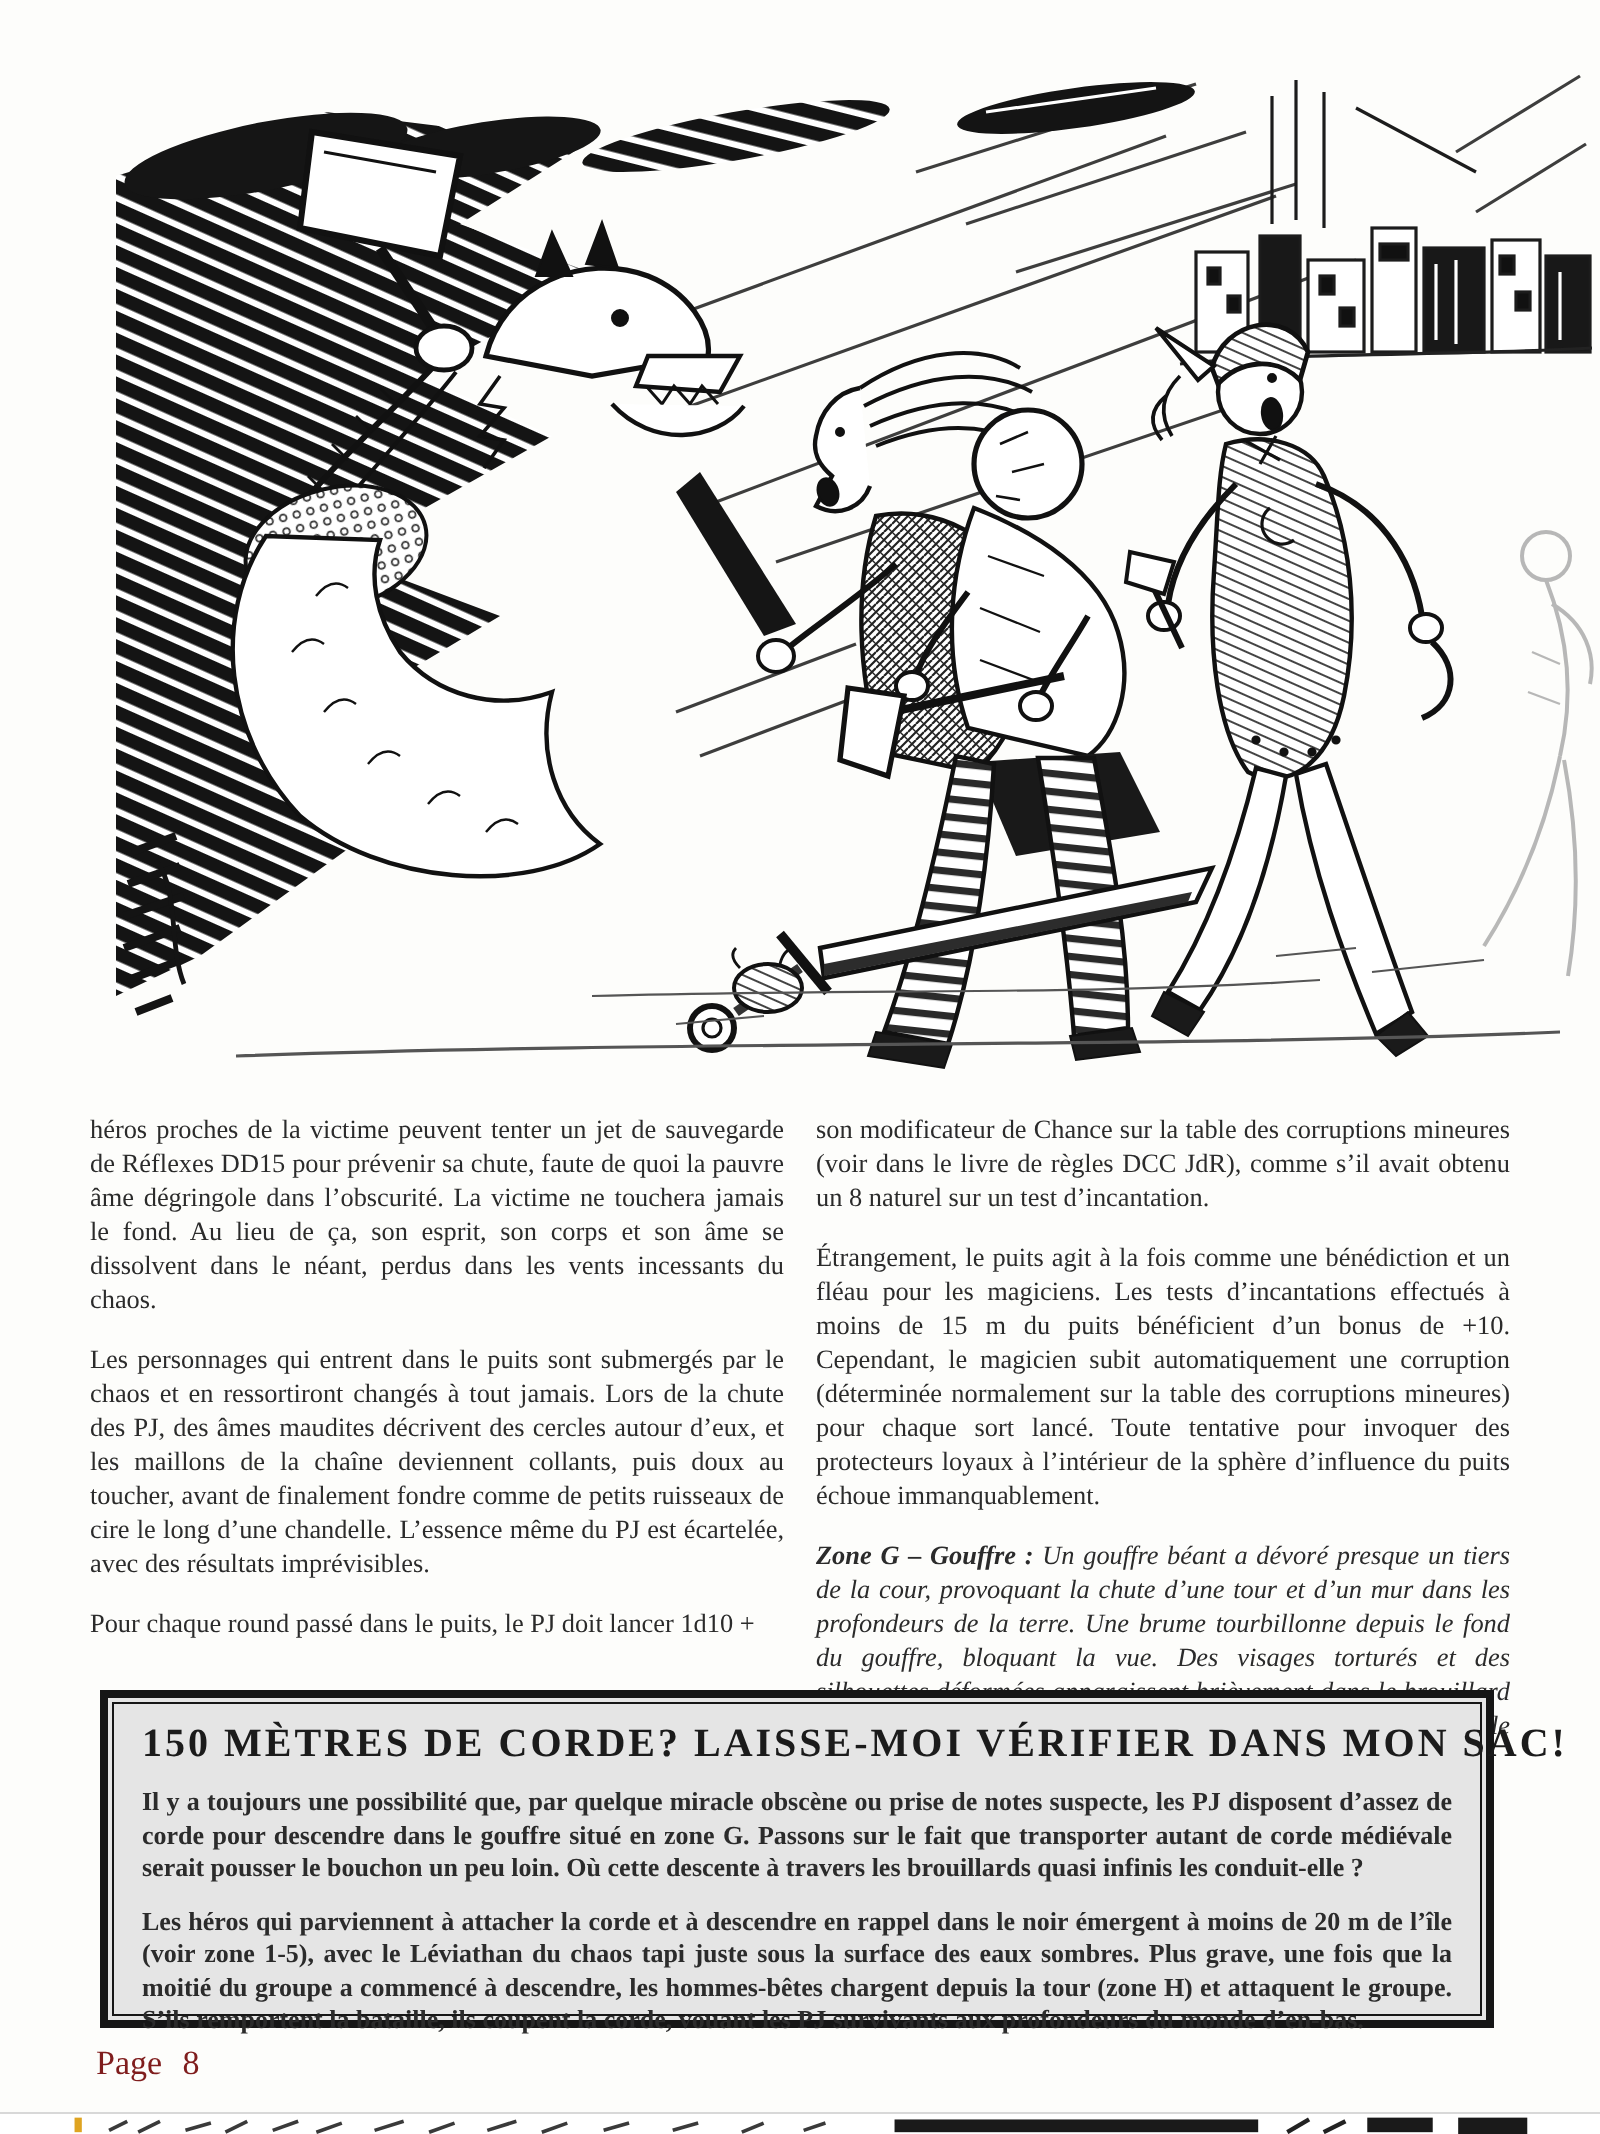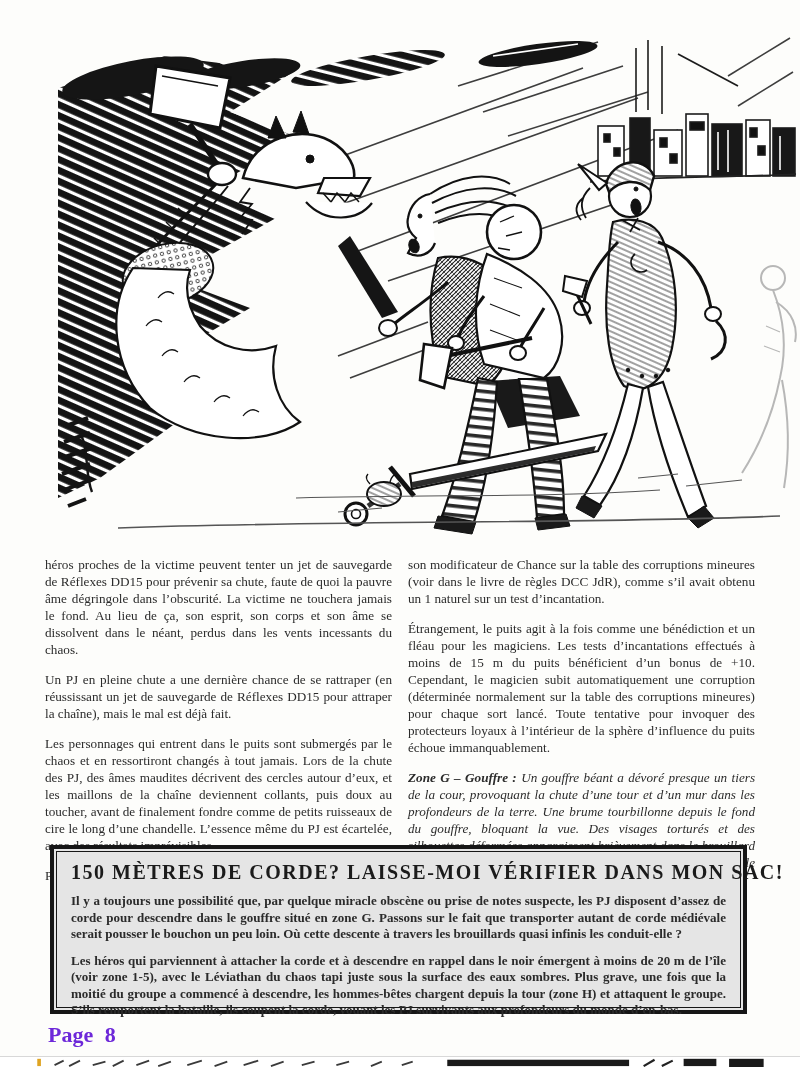--- a/index.html
+++ b/index.html
@@ -34,21 +34,21 @@
     margin:0 0 9px 0;text-align:center;
     font-size:20px;font-weight:700;letter-spacing:1.5px;
     color:#1b1b1b;white-space:nowrap;
   }
   .rope-box p{
     margin:0 0 10px 0;font-size:13px;line-height:16.5px;text-align:justify;font-weight:bold;
   }
   
   .page-footer{
     position:absolute;left:48px;top:1022px;
-    font-size:22px;font-weight:700;color:#6d28d9;word-spacing:6px;
+    font-size:17px;font-weight:400;color:#7f1d1d;word-spacing:6px;
   }
   
   .bottom-strip{
     position:absolute;left:0;bottom:0;width:800px;height:11px;
     background:#ffffff;border-top:1px solid #d8d8d8;box-sizing:border-box;
   }
   .bottom-strip svg{display:block;width:100%;height:100%;}
 </style>
 </head>
 <body>
@@ -249,26 +249,25 @@
         <path d="M80,502 C300,494 560,498 742,490" stroke-width="1.6"></path>
         <path d="M258,472 C400,468 504,472 622,464" stroke-width="1.1"></path>
         <path d="M600,452 l40,-4 M648,460 l56,-6 M300,486 l44,-4" stroke-width="1.1"></path>
       </g>
     </svg>
   </div>
 
   <div class="columns">
     <div class="col">
       <p>héros proches de la victime peuvent tenter un jet de sauvegarde de Réflexes DD15 pour prévenir sa chute, faute de quoi la pauvre âme dégringole dans l’obscurité. La victime ne touchera jamais le fond. Au lieu de ça, son esprit, son corps et son âme se dissolvent dans le néant, perdus dans les vents incessants du chaos.</p>
-      <p>Un PJ en pleine chute a une dernière chance de se rattraper (en réussissant un jet de sauvegarde de Réflexes DD15 pour attraper la chaîne), mais le mal est déjà fait.</p>
       <p>Les personnages qui entrent dans le puits sont submergés par le chaos et en ressortiront changés à tout jamais. Lors de la chute des PJ, des âmes maudites décrivent des cercles autour d’eux, et les maillons de la chaîne deviennent collants, puis doux au toucher, avant de finalement fondre comme de petits ruisseaux de cire le long d’une chandelle. L’essence même du PJ est écartelée, avec des résultats imprévisibles.</p>
       <p>Pour chaque round passé dans le puits, le PJ doit lancer 1d10 +</p>
     </div>
     <div class="col">
-      <p>son modificateur de Chance sur la table des corruptions mineures (voir dans le livre de règles DCC JdR), comme s’il avait obtenu un 1 naturel sur un test d’incantation.</p>
+      <p>son modificateur de Chance sur la table des corruptions mineures (voir dans le livre de règles DCC JdR), comme s’il avait obtenu un 8 naturel sur un test d’incantation.</p>
       <p>Étrangement, le puits agit à la fois comme une bénédiction et un fléau pour les magiciens. Les tests d’incantations effectués à moins de 15 m du puits bénéficient d’un bonus de +10. Cependant, le magicien subit automatiquement une corruption (déterminée normalement sur la table des corruptions mineures) pour chaque sort lancé. Toute tentative pour invoquer des protecteurs loyaux à l’intérieur de la sphère d’influence du puits échoue immanquablement.</p>
       <p><span class="zone-lead">Zone G – Gouffre : </span><span class="zone-body">Un gouffre béant a dévoré presque un tiers de la cour, provoquant la chute d’une tour et d’un mur dans les profondeurs de la terre. Une brume tourbillonne depuis le fond du gouffre, bloquant la vue. Des visages torturés et des silhouettes déformées apparaissent brièvement dans le brouillard au-dessus de vos têtes avant de se dissoudre de nouveau dans le néant aussi vite qu’ils étaient apparus.</span></p>
     </div>
   </div>
 
   <div class="rope-box">
     <div class="inner">
       <h2>150 MÈTRES DE CORDE? LAISSE-MOI VÉRIFIER DANS MON SAC!</h2>
       <p>Il y a toujours une possibilité que, par quelque miracle obscène ou prise de notes suspecte, les PJ disposent d’assez de corde pour descendre dans le gouffre situé en zone G. Passons sur le fait que transporter autant de corde médiévale serait pousser le bouchon un peu loin. Où cette descente à travers les brouillards quasi infinis les conduit-elle ?</p>
       <p>Les héros qui parviennent à attacher la corde et à descendre en rappel dans le noir émergent à moins de 20 m de l’île (voir zone 1-5), avec le Léviathan du chaos tapi juste sous la surface des eaux sombres. Plus grave, une fois que la moitié du groupe a commencé à descendre, les hommes-bêtes chargent depuis la tour (zone H) et attaquent le groupe. S’ils remportent la bataille, ils coupent la corde, vouant les PJ survivants aux profondeurs du monde d’en-bas.</p>

